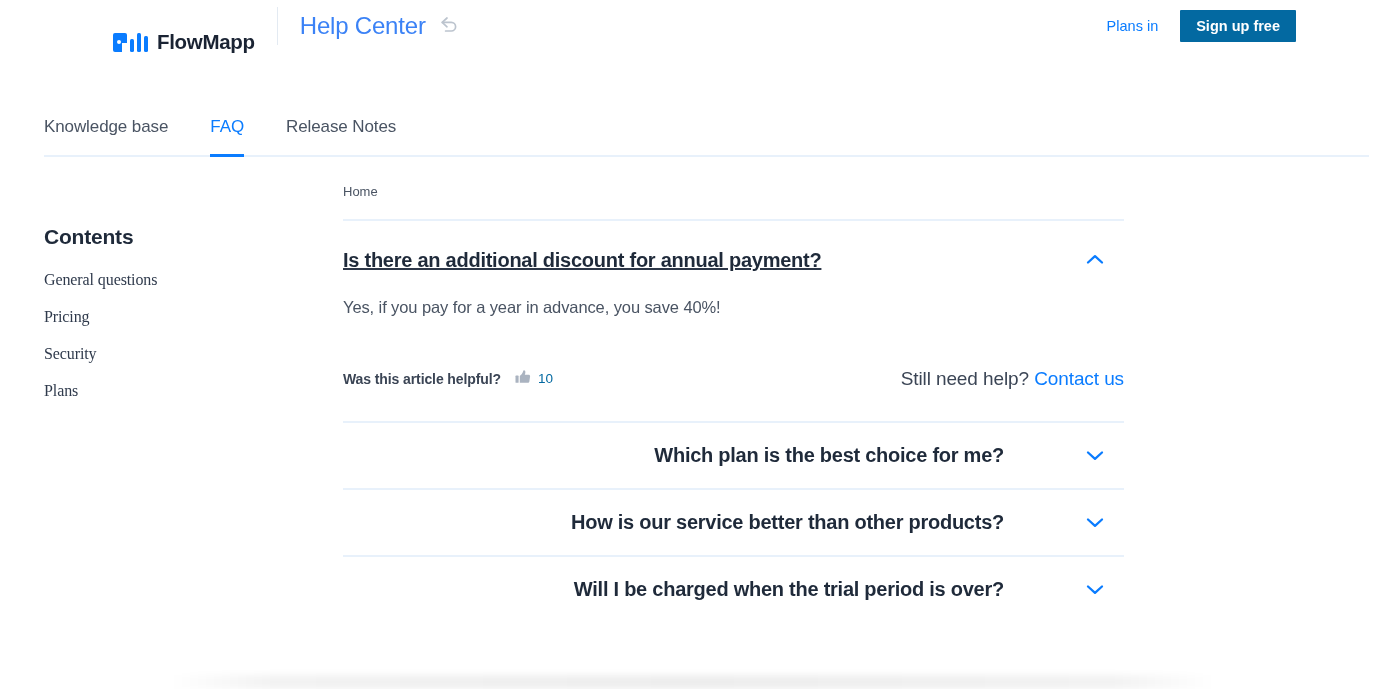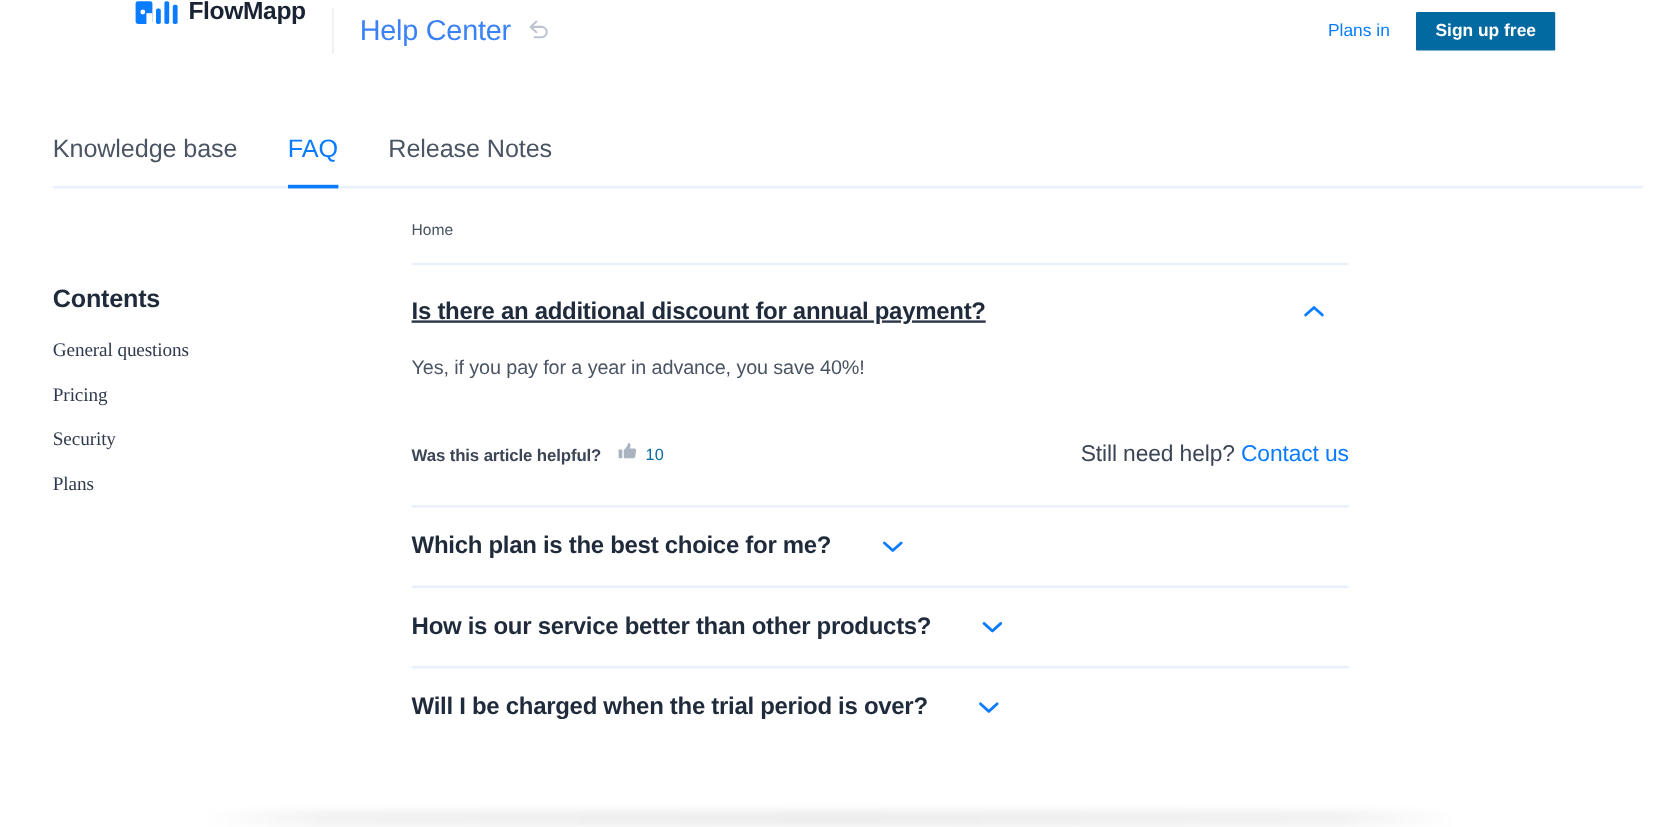--- a/index.html
+++ b/index.html
@@ -25,21 +25,21 @@
     width: 1382px;
     height: 52px;
     display: flex;
     align-items: center;
     background: #fff;
     z-index: 20;
   }
 
   .brand {
     display: flex;
-    align-items: flex-start;
+    align-items: flex-end;
     margin-left: 113px;
     height: 52px;
   }
 
   .logo-mark {
     display: flex;
     align-items: flex-end;
     height: 20px;
     margin-right: 9px;
   }
@@ -152,21 +152,21 @@
   .tabs {
     display: flex;
     align-items: flex-end;
     gap: 0;
     position: relative;
     height: 53px;
     border-bottom: 2px solid #e8f1fb;
   }
 
   .tab {
-    font-size: 21px;
+    font-size: 17px;
     color: #4a5463;
     padding-bottom: 18px;
     margin-right: 42px;
     cursor: pointer;
     position: relative;
     letter-spacing: -0.1px;
     white-space: nowrap;
   }
   .tab.active {
     color: #0a7cff;
@@ -177,21 +177,21 @@
     left: 0;
     right: 0;
     bottom: -2px;
     height: 3px;
     background: #0a7cff;
   }
 
   
   .sidebar {
     position: absolute;
-    top: 238px;
+    top: 225px;
     left: 44px;
     width: 250px;
   }
 
   .contents-title {
     font-size: 21px;
     font-weight: bold;
     color: #1f2a3a;
     letter-spacing: -0.2px;
     margin-bottom: 22px;
@@ -306,22 +306,23 @@
   .contact-link {
     color: #0a7cff;
     text-decoration: none;
     cursor: pointer;
   }
 
   .faq-collapsed-row {
     height: 65px;
     display: flex;
     align-items: center;
-    justify-content: flex-start;
-    cursor: pointer;
+    justify-content: flex-end;
+    cursor: pointer;
+    gap: 40px;
   }
 
   .faq-collapsed-row .chev { margin-top: 4px; }
 
   
   .bottom-shade {
     position: absolute;
     left: 170px;
     bottom: 0;
     width: 1045px;

